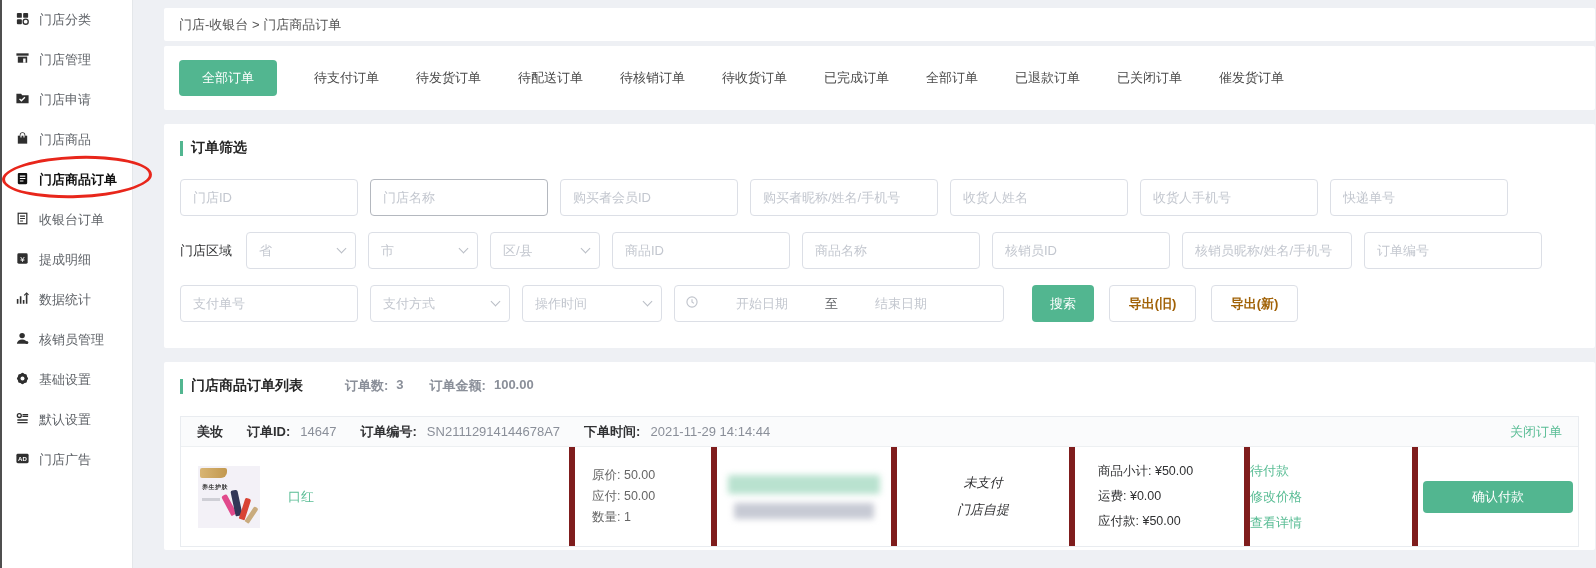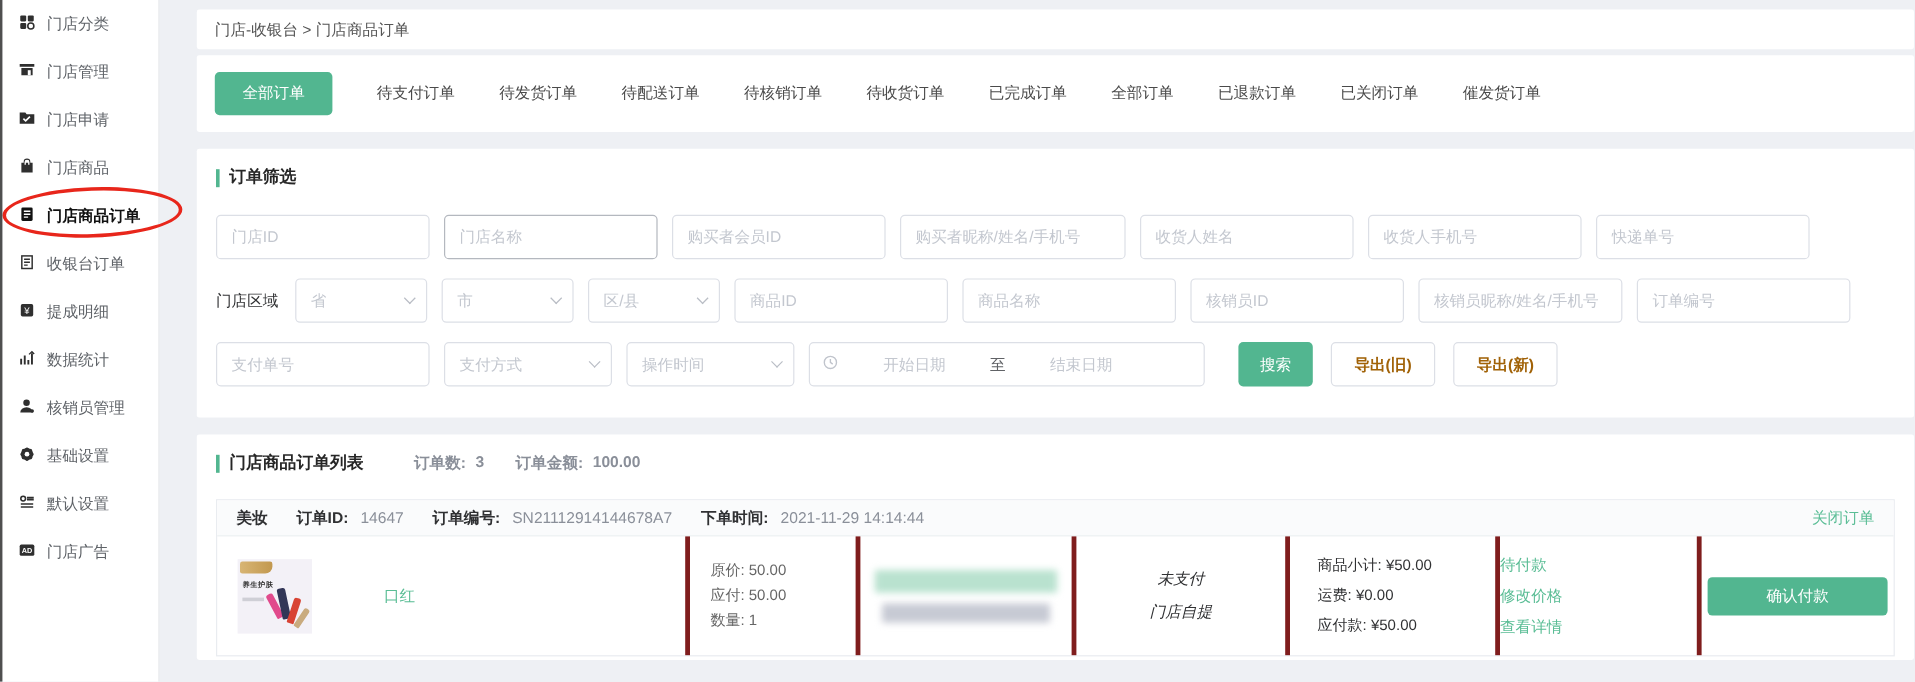--- a/index.html
+++ b/index.html
@@ -56,22 +56,22 @@
   .stats { margin-left:42px; color:#8a8f99; display:flex; gap:8px; font-weight:bold; }
   .stats .v { margin-right:18px; }
   .order-card { margin-top:21px; border:1px solid #e9ecf0; }
   .order-head { height:30px; background:#fafbfc; border-bottom:1px solid #edf0f2;
     display:flex; align-items:center; padding:0 16px; gap:10px; }
   .order-head .cat { font-weight:bold; }
   .order-head .lbl { font-weight:bold; color:#303133; margin-left:14px; }
   .order-head .val { color:#8a8f99; }
   .close-link { margin-left:auto; color:var(--link); cursor:pointer; }
   .order-row { display:flex; height:99px; }
-  .cell { border-right:4px solid #7f1d1d; height:100%; }
-  .c-product { width:394px; display:flex; align-items:center; padding-left:17px; gap:60px; }
+  .cell { border-right:6px solid #7f1d1d; height:100%; }
+  .c-product { width:394px; display:flex; align-items:center; padding-left:17px; gap:28px; }
   .c-price { width:142px; display:flex; flex-direction:column; justify-content:center; padding-left:17px;
     color:#666; font-size:12.5px; line-height:21px; }
   .c-buyer { width:180px; display:flex; flex-direction:column; justify-content:center; align-items:center; gap:9px; }
   .c-status { width:178px; display:flex; flex-direction:column; justify-content:center; align-items:center;
     gap:9px; color:#303133;font-style:italic; }
   .c-amounts { width:175px; display:flex; flex-direction:column; justify-content:center; padding-left:23px;
     font-size:12.5px; line-height:25px; color:#303133; }
   .c-actions { width:168px; display:flex; flex-direction:column; justify-content:center; 
     line-height:26px; }
   .c-actions span { color:var(--link); cursor:pointer; }

